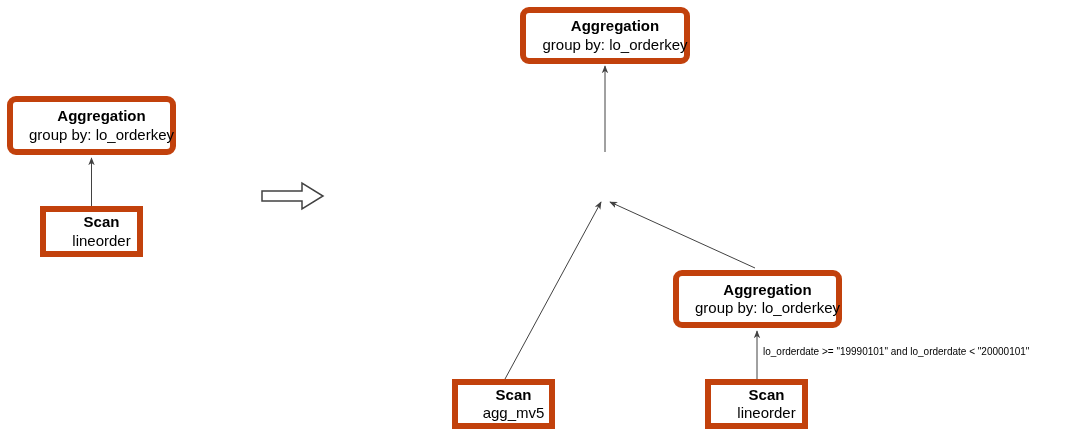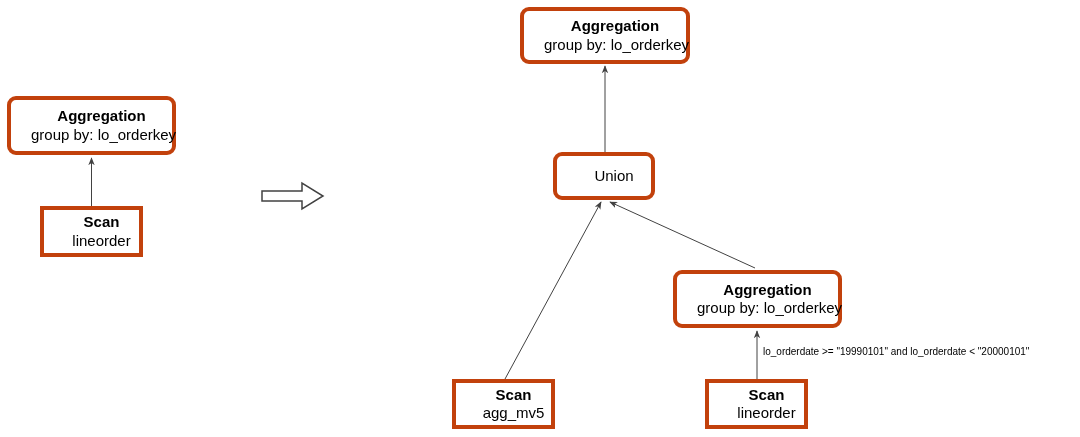--- a/index.html
+++ b/index.html
@@ -15,23 +15,24 @@
   .edges {
     position: absolute;
     left: 0; top: 0;
     width: 1080px; height: 437px;
     pointer-events: none;
   }
   .node {
     position: absolute;
     box-sizing: border-box;
     background: #ffffff;
-    border: 4px solid #c2410c;
+    border: 6px solid #c2410c;
     display: flex;
     flex-direction: column;
+    align-items: center;
     justify-content: center;
     gap: 2px;
     text-align: center;
     padding-left: 20px;
   }
   .node.rounded { border-radius: 9px; }
   .node-title {
     font-size: 15px;
     font-weight: bold;
     line-height: 1.1;
@@ -88,23 +89,20 @@
 
   <svg id="transform-arrow" width="64" height="30" viewBox="0 0 64 30" xmlns="http://www.w3.org/2000/svg">
     <polygon points="1,10 41,10 41,2 62,15 41,28 41,20 1,20" fill="#ffffff" stroke="#424242" stroke-width="1.5" stroke-linejoin="miter"></polygon>
   </svg>
 
   <div class="node rounded" id="agg-top">
     <div class="node-title">Aggregation</div>
     <div class="node-subtitle">group by: lo_orderkey</div>
   </div>
 
-  <div class="node rounded" id="union">
-    <div class="node-title regular">Union</div>
-  </div>
 
   <div class="node rounded" id="agg-filtered">
     <div class="node-title">Aggregation</div>
     <div class="node-subtitle">group by: lo_orderkey</div>
   </div>
 
   <div class="node" id="scan-mv">
     <div class="node-title">Scan</div>
     <div class="node-subtitle">agg_mv5</div>
   </div>

